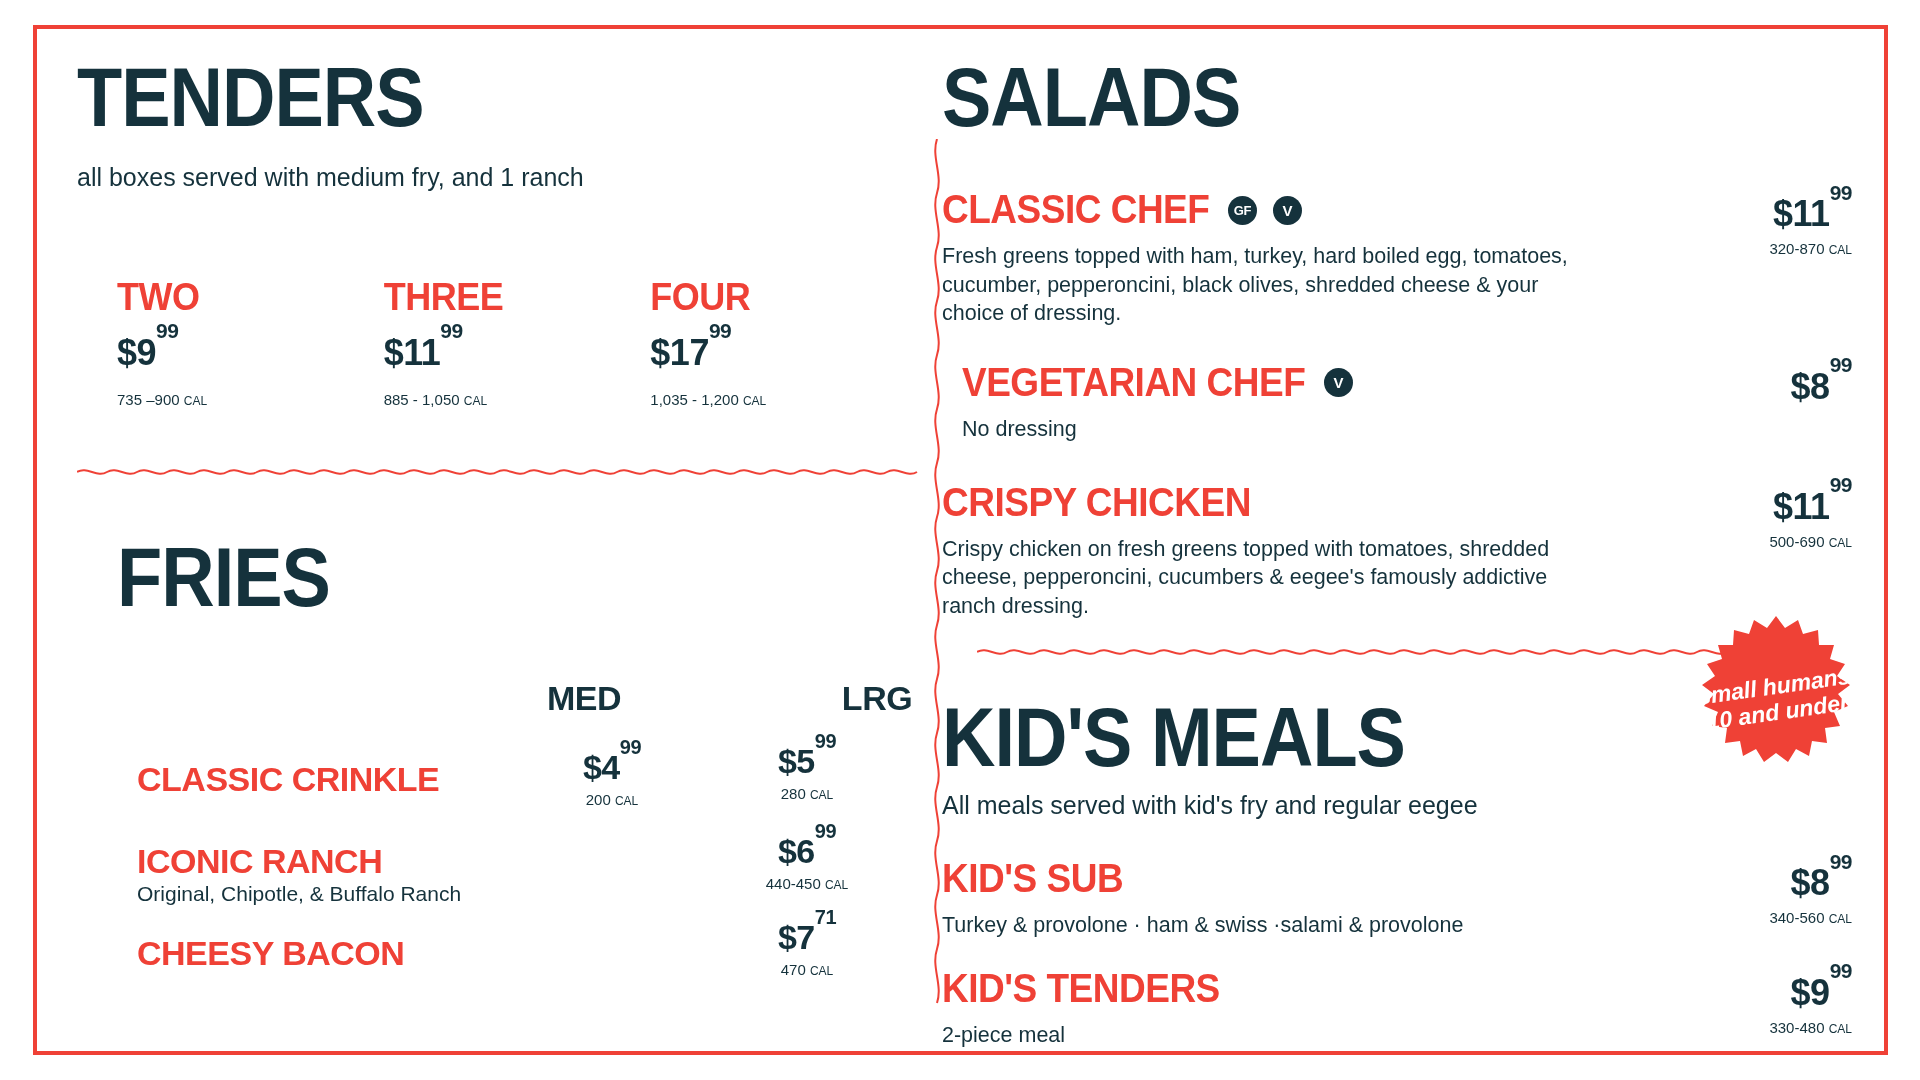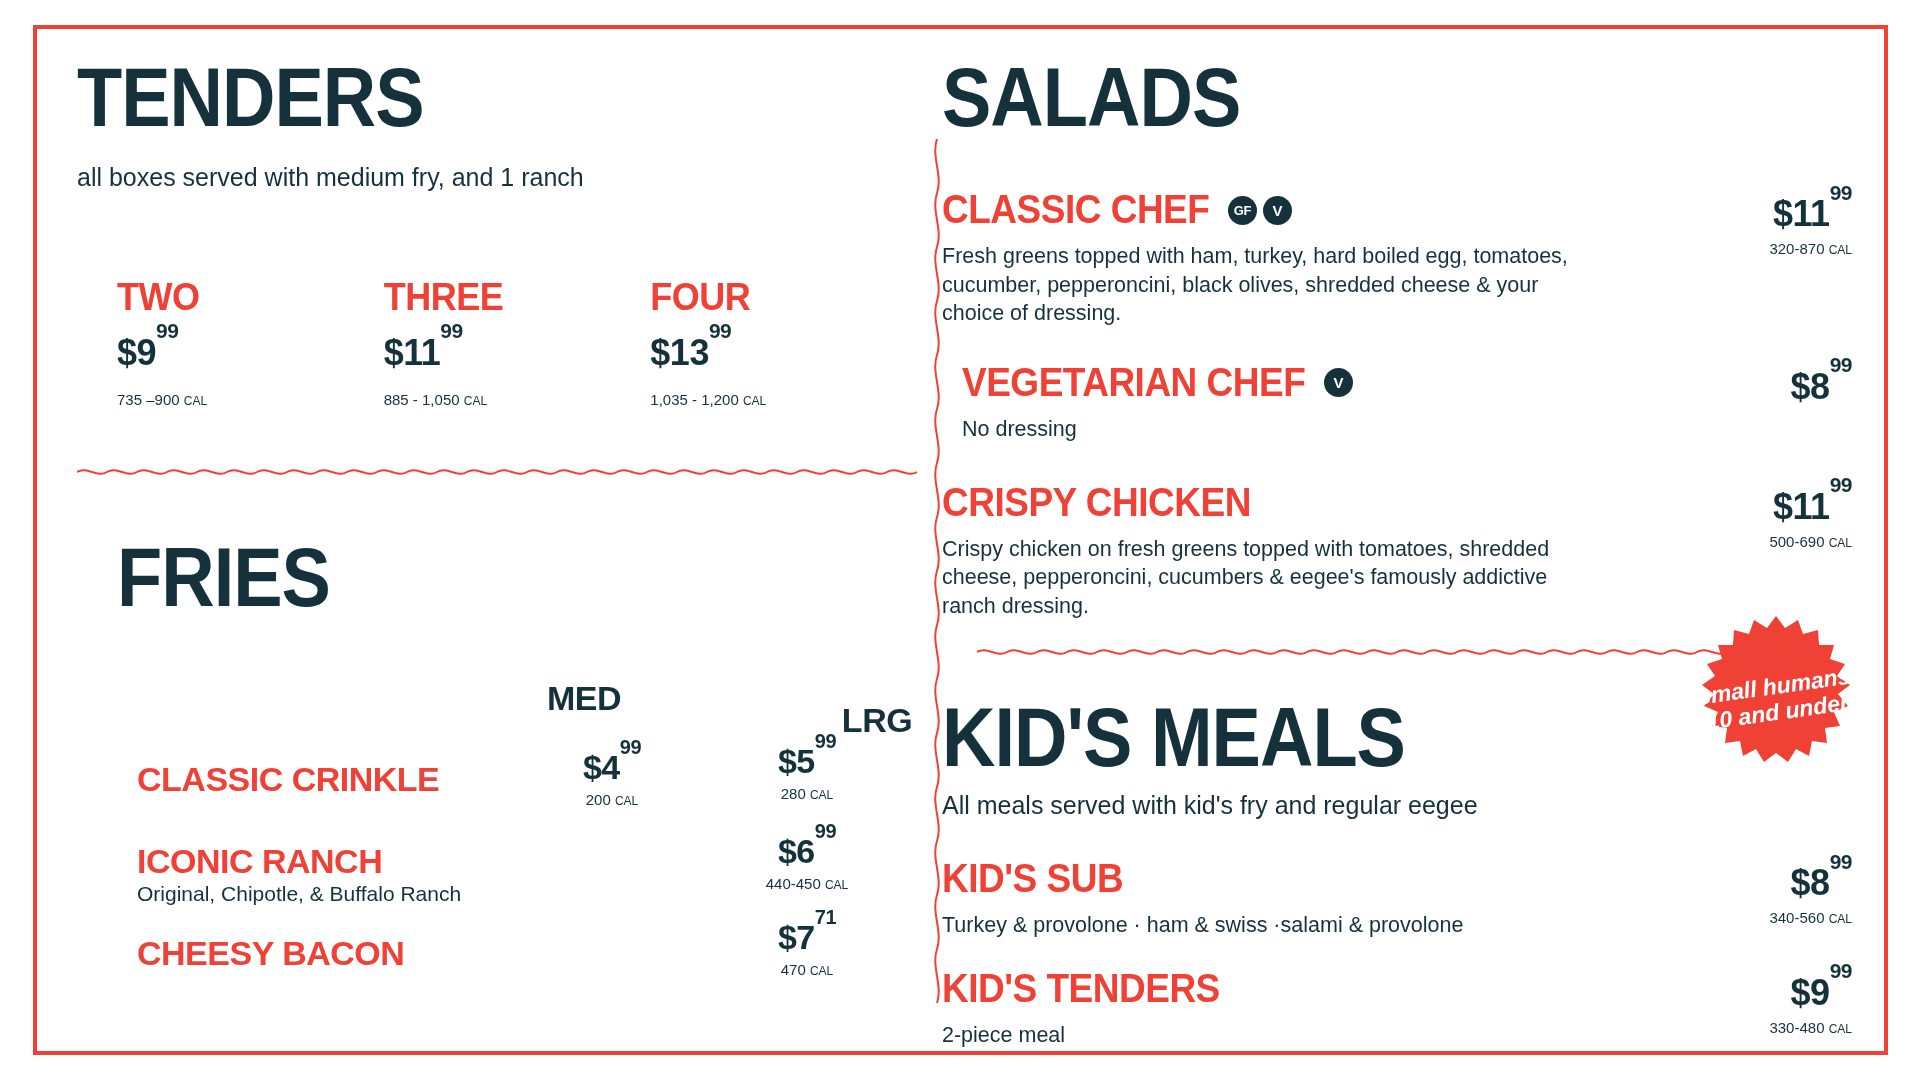--- a/index.html
+++ b/index.html
@@ -98,21 +98,21 @@
   .fries-wrap { position: absolute; left: 40px; top: 480px; width: 820px; }
   .fries-head {
     position: absolute; left: 430px; top: 140px;
     width: 390px; display: flex; justify-content: space-between;
   }
   .fries-head span {
     font-size: 34px; font-weight: 700; color: var(--navy);
     letter-spacing: -0.5px;
   }
   .fries-head .med { width: 120px; text-align: left; }
-  .fries-head .lrg { width: 120px; text-align: center; margin-top: 22px; }
+  .fries-head .lrg { width: 120px; text-align: center; }
 
   .fries-rows { position: absolute; left: 0; top: 215px; width: 820px; }
   .fry-row { position: relative; height: 82px; }
   .fry-name {
     font-size: 34px; font-weight: 700; color: var(--red);
     letter-spacing: -0.5px; position: absolute; left: 20px; top: 6px;
   }
   .fry-desc {
     font-size: 21px; color: var(--navy); position: absolute;
     left: 20px; top: 46px; font-weight: 400;
@@ -144,21 +144,21 @@
   }
   .item-price {
     position: absolute; right: 0; top: 2px; text-align: right; min-width: 140px;
   }
   .item-price .amt {
     font-size: 36px; font-weight: 700; color: var(--navy); letter-spacing: -0.5px;
   }
   .item-price .amt sup { font-size: 21px; position: relative; top: -0.65em; }
   .item-price .cal { font-size: 15px; margin-top: 5px; text-align: right; }
 
-  .badge-row { display: inline-flex; gap: 6px; margin-left: 14px; vertical-align: 9px; }
+  .badge-row { display: inline-flex; gap: 16px; margin-left: 14px; vertical-align: 9px; }
   .badge {
     width: 29px; height: 29px; border-radius: 50%;
     background: var(--navy); color: #fff;
     font-size: 13px; font-weight: 700;
     display: inline-flex; align-items: center; justify-content: center;
     letter-spacing: -0.3px;
   }
   .badge.veg { font-size: 15px; }
 
   
@@ -218,21 +218,21 @@
         <div class="tender-price"><span>$9</span><sup>99</sup></div>
         <div class="cal"><span>735 –900 </span><span class="unit">CAL</span></div>
       </div>
       <div class="tender-col">
         <div class="tender-name">THREE</div>
         <div class="tender-price"><span>$11</span><sup>99</sup></div>
         <div class="cal"><span>885 - 1,050 </span><span class="unit">CAL</span></div>
       </div>
       <div class="tender-col">
         <div class="tender-name">FOUR</div>
-        <div class="tender-price"><span>$13</span><sup>99</sup></div>
+        <div class="tender-price"><span>$17</span><sup>99</sup></div>
         <div class="cal"><span>1,035 - 1,200 </span><span class="unit">CAL</span></div>
       </div>
     </div>
 
     <div class="fries-wrap">
       <h1 class="section-title fries-title">FRIES</h1>
 
       <div class="fries-head">
         <span class="med">MED</span>
         <span class="lrg">LRG</span>

